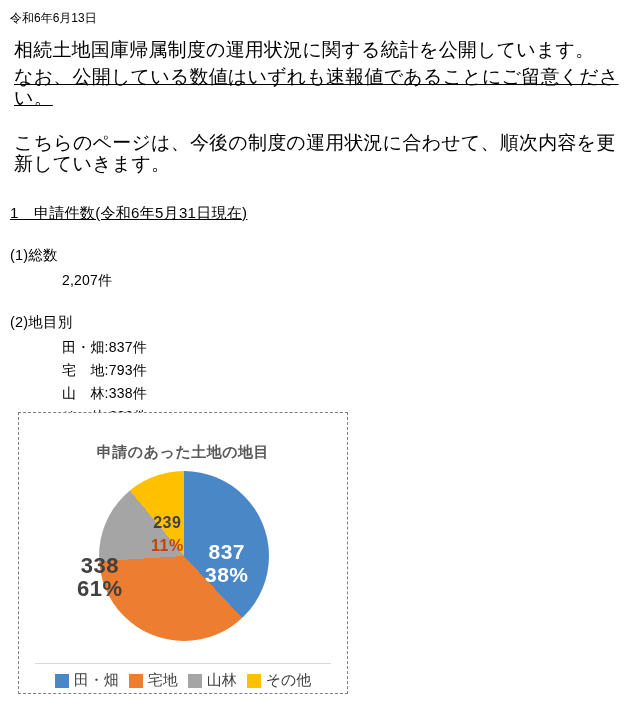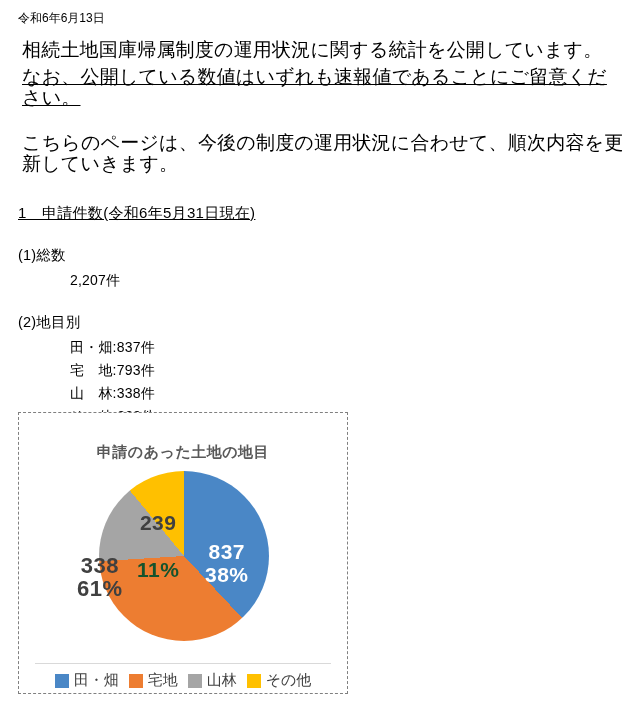--- a/index.html
+++ b/index.html
@@ -13,21 +13,21 @@
     font-family: "Liberation Sans", "DejaVu Sans", sans-serif;
     color: #000000;
     position: relative;
     overflow: hidden;
   }
   .page {
     position: relative;
     width: 640px;
     height: 713px;
     box-sizing: border-box;
-    padding: 8px 14px;
+    padding: 8px 6px;
   }
   .date-line {
     font-size: 12px;
     line-height: 16px;
     margin: 2px 0 0 4px;
     letter-spacing: 0px;
   }
   .para {
     font-size: 19px;
     line-height: 21px;
@@ -122,26 +122,26 @@
     font-size: 21px;
     color: #ffffff;
   }
   .lbl-san {
     left: 58px;
     top: 92px;
     font-size: 22px;
     color: #404040;
   }
   .lbl-sono {
-    left: 118px;
+    left: 132px;
     top: 49px;
-    font-size: 21px;
-    color: #404040;
-  }
-  .lbl-sono .pct { color: #14532d; margin-top: 24px; }
+    font-size: 16px;
+    color: #404040;
+  }
+  .lbl-sono .pct { color: #c2410c; }
   .legend {
     display: flex;
     justify-content: center;
     align-items: center;
     gap: 10px;
     margin-top: 6px;
     border-top: 1px solid #d9d9d9;
     padding-top: 7px;
     width: 296px;
     margin-left: 16px;

